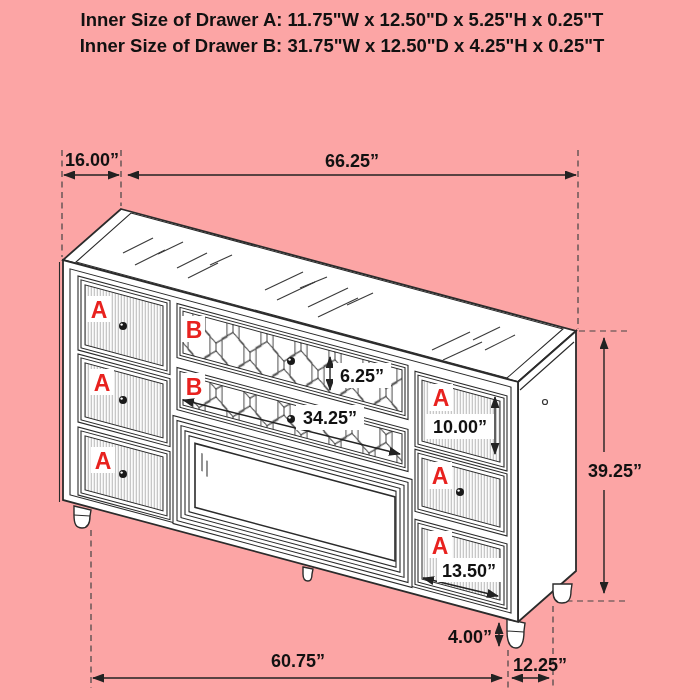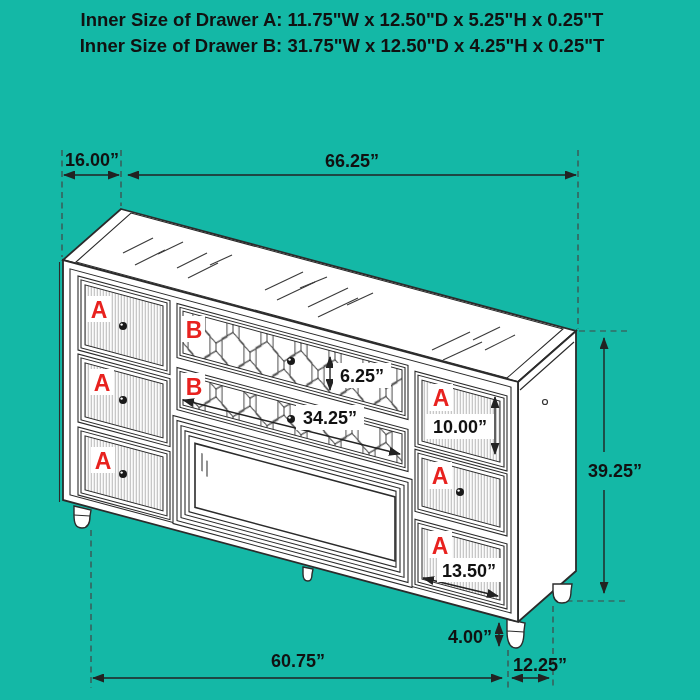--- a/index.html
+++ b/index.html
@@ -1,16 +1,16 @@
 <!DOCTYPE html>
 <html><head>
 <meta charset="utf-8">
 <style>
   html,body{margin:0;padding:0;background:#fff;}
-  .stage{width:700px;height:700px;background:#14b8a6;position:relative;font-family:"Liberation Sans",sans-serif;}
+  .stage{width:700px;height:700px;background:#fca5a5;position:relative;font-family:"Liberation Sans",sans-serif;}
   svg text{font-family:"Liberation Sans",sans-serif;}
   .hdr{font-weight:bold;font-size:18.5px;fill:#111;text-anchor:middle;}
   .dim{font-weight:bold;font-size:18px;fill:#111;text-anchor:middle;}
   .lbl{font-weight:bold;font-size:23px;fill:#e8221f;text-anchor:middle;}
   .edge{stroke:#2b2b2b;stroke-width:1.8;fill:none;}
   .edge2{stroke:#2b2b2b;stroke-width:1.1;fill:none;}
   .facefill{fill:#ffffff;}
   .dimline{stroke:#222;stroke-width:1.4;fill:none;}
   .dash{stroke:#444;stroke-width:1.2;stroke-dasharray:6 4.5;fill:none;}
   .shine{stroke:#3a3a3a;stroke-width:1.1;}

